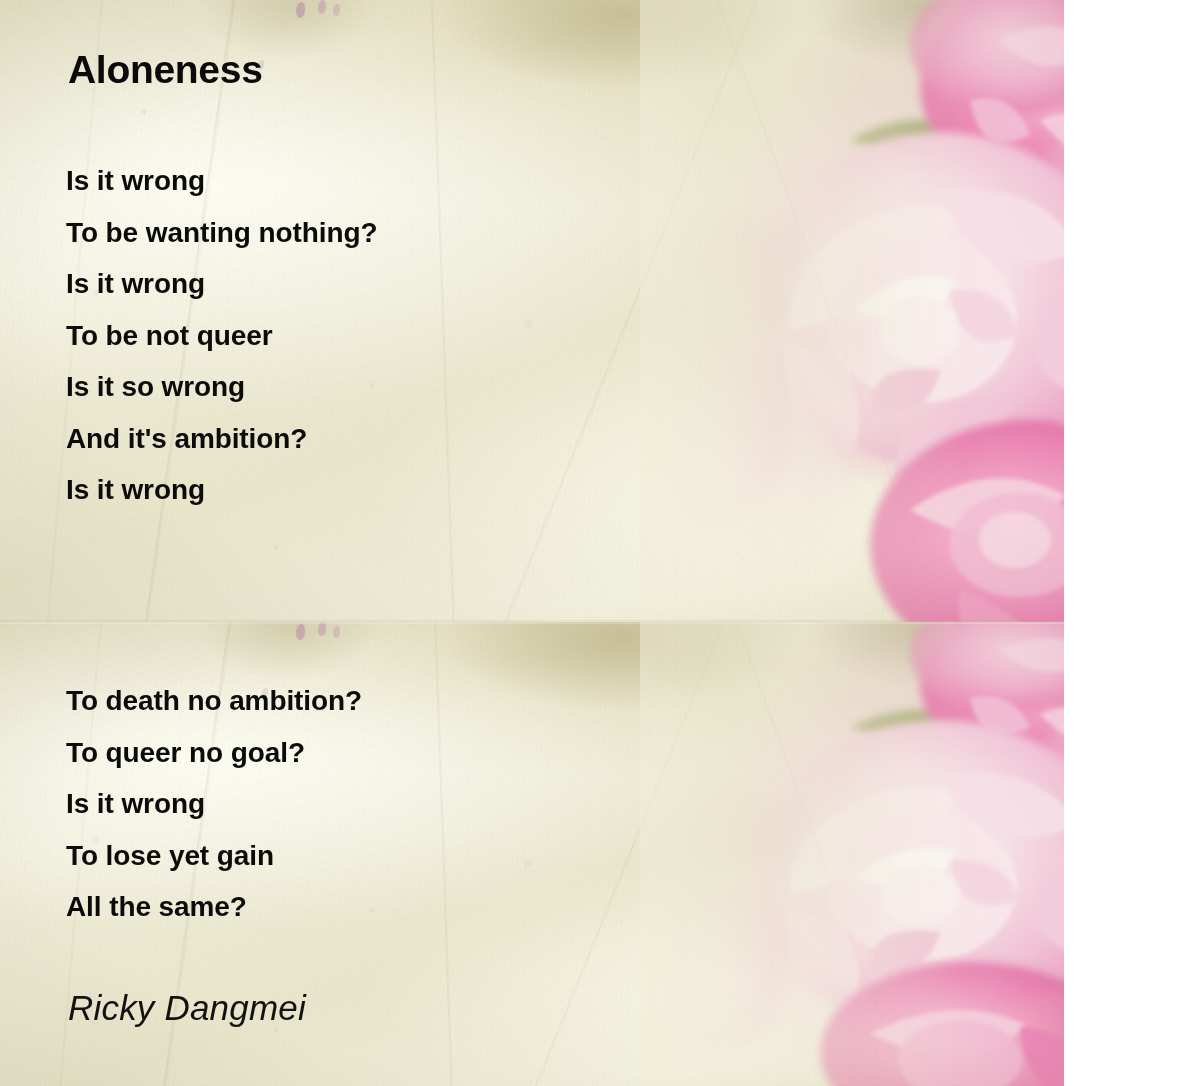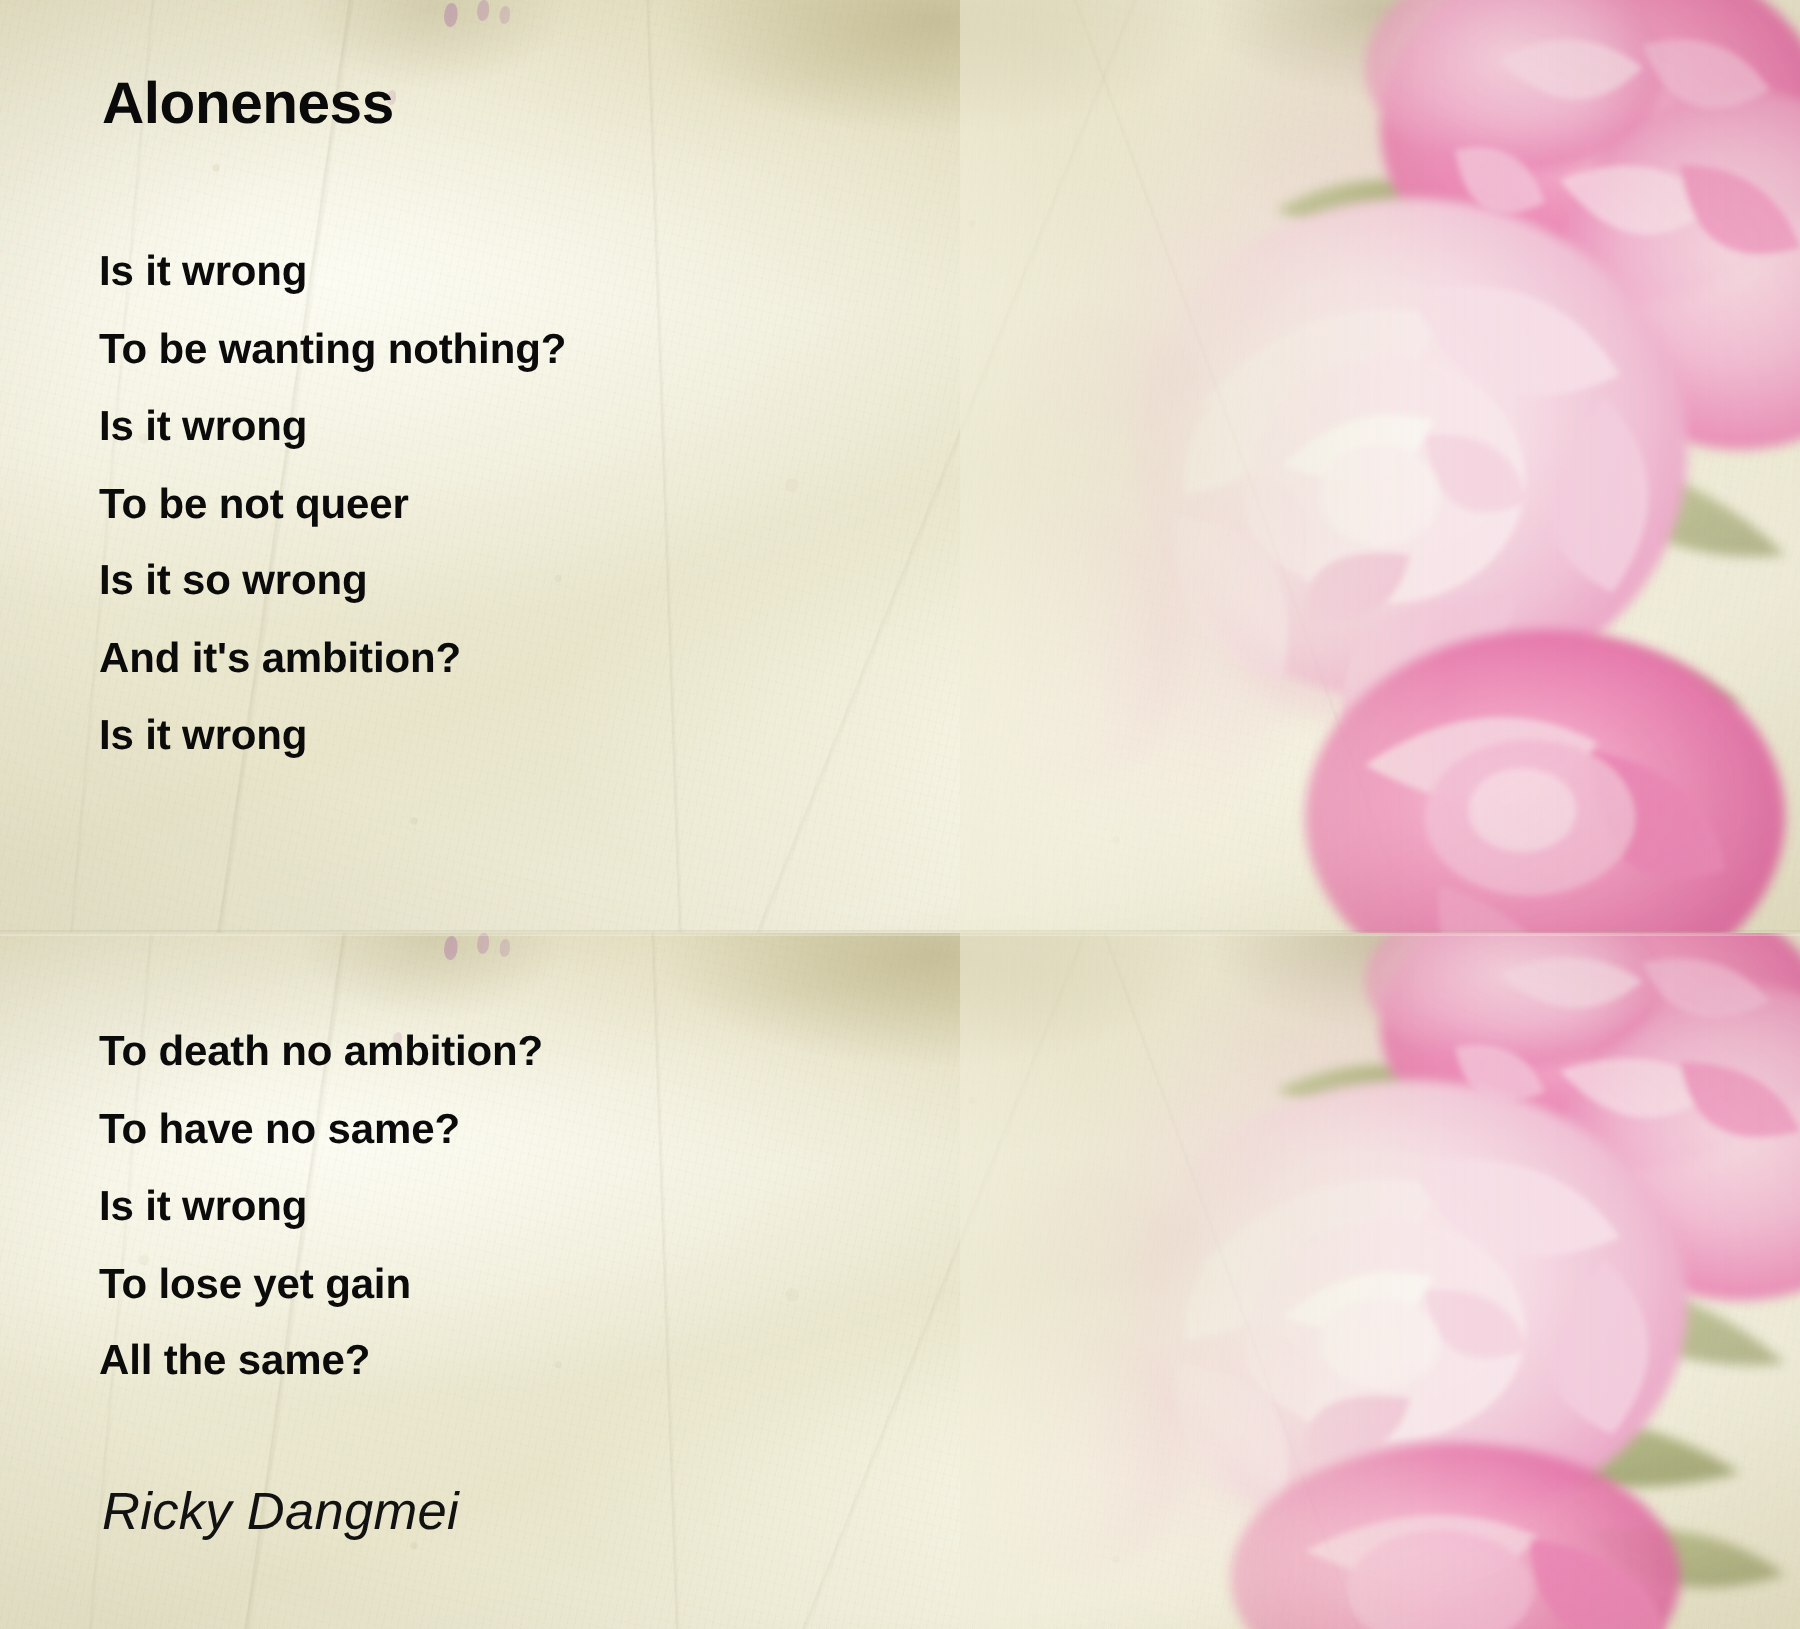--- a/index.html
+++ b/index.html
@@ -3,21 +3,21 @@
 <meta charset="utf-8">
 <style>
   html, body {
     margin: 0;
     padding: 0;
     background: #ffffff;
   }
 
   #poem-card {
     position: relative;
-    width: 1200px;
+    width: 1064px;
     height: 1086px;
     overflow: hidden;
     font-family: "Liberation Sans", sans-serif;
     background: #15803d;
   }
 
   
   .panel {
     position: absolute;
     left: 0;
@@ -441,21 +441,21 @@
       <div class="poem-line">To be wanting nothing?</div>
       <div class="poem-line">Is it wrong</div>
       <div class="poem-line">To be not queer</div>
       <div class="poem-line">Is it so wrong</div>
       <div class="poem-line">And it's ambition?</div>
       <div class="poem-line">Is it wrong</div>
     </div>
 
     <div class="stanza" id="stanza-2">
       <div class="poem-line">To death no ambition?</div>
-      <div class="poem-line">To have no same?</div>
+      <div class="poem-line">To queer no goal?</div>
       <div class="poem-line">Is it wrong</div>
       <div class="poem-line">To lose yet gain</div>
       <div class="poem-line">All the same?</div>
     </div>
 
     <div id="poem-author">Ricky Dangmei</div>
 
   </div>
 </div>
 

